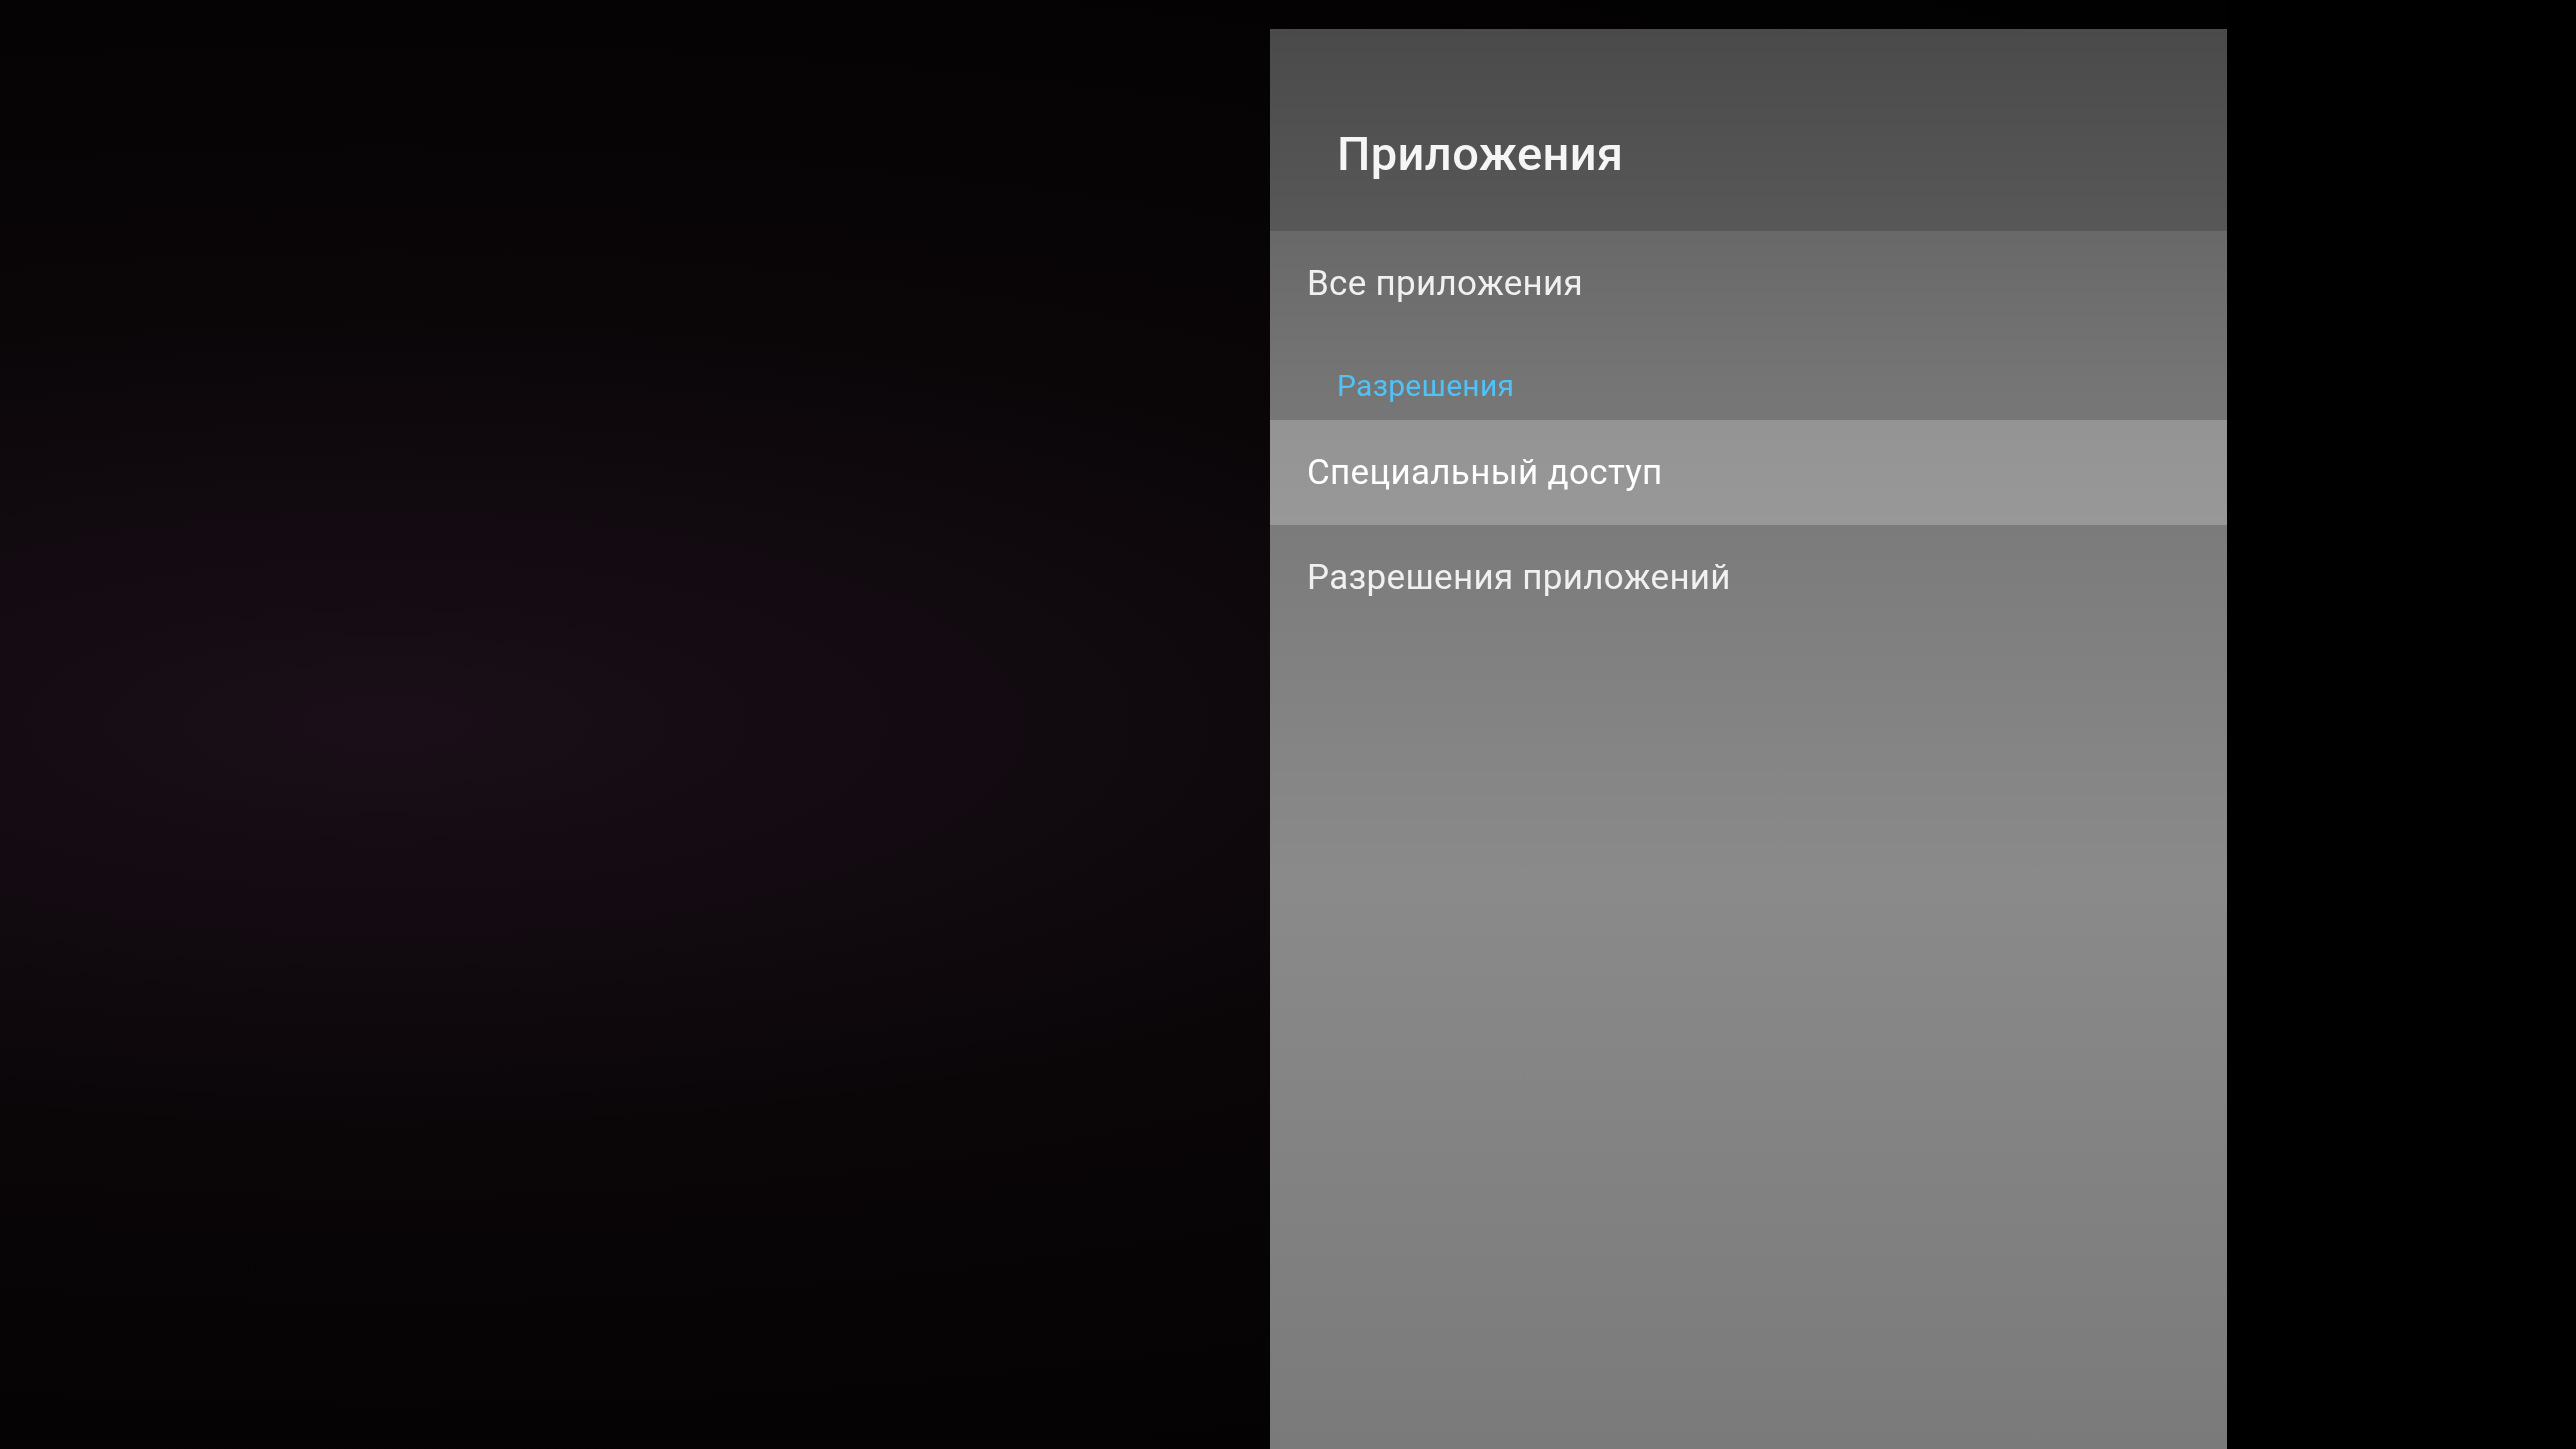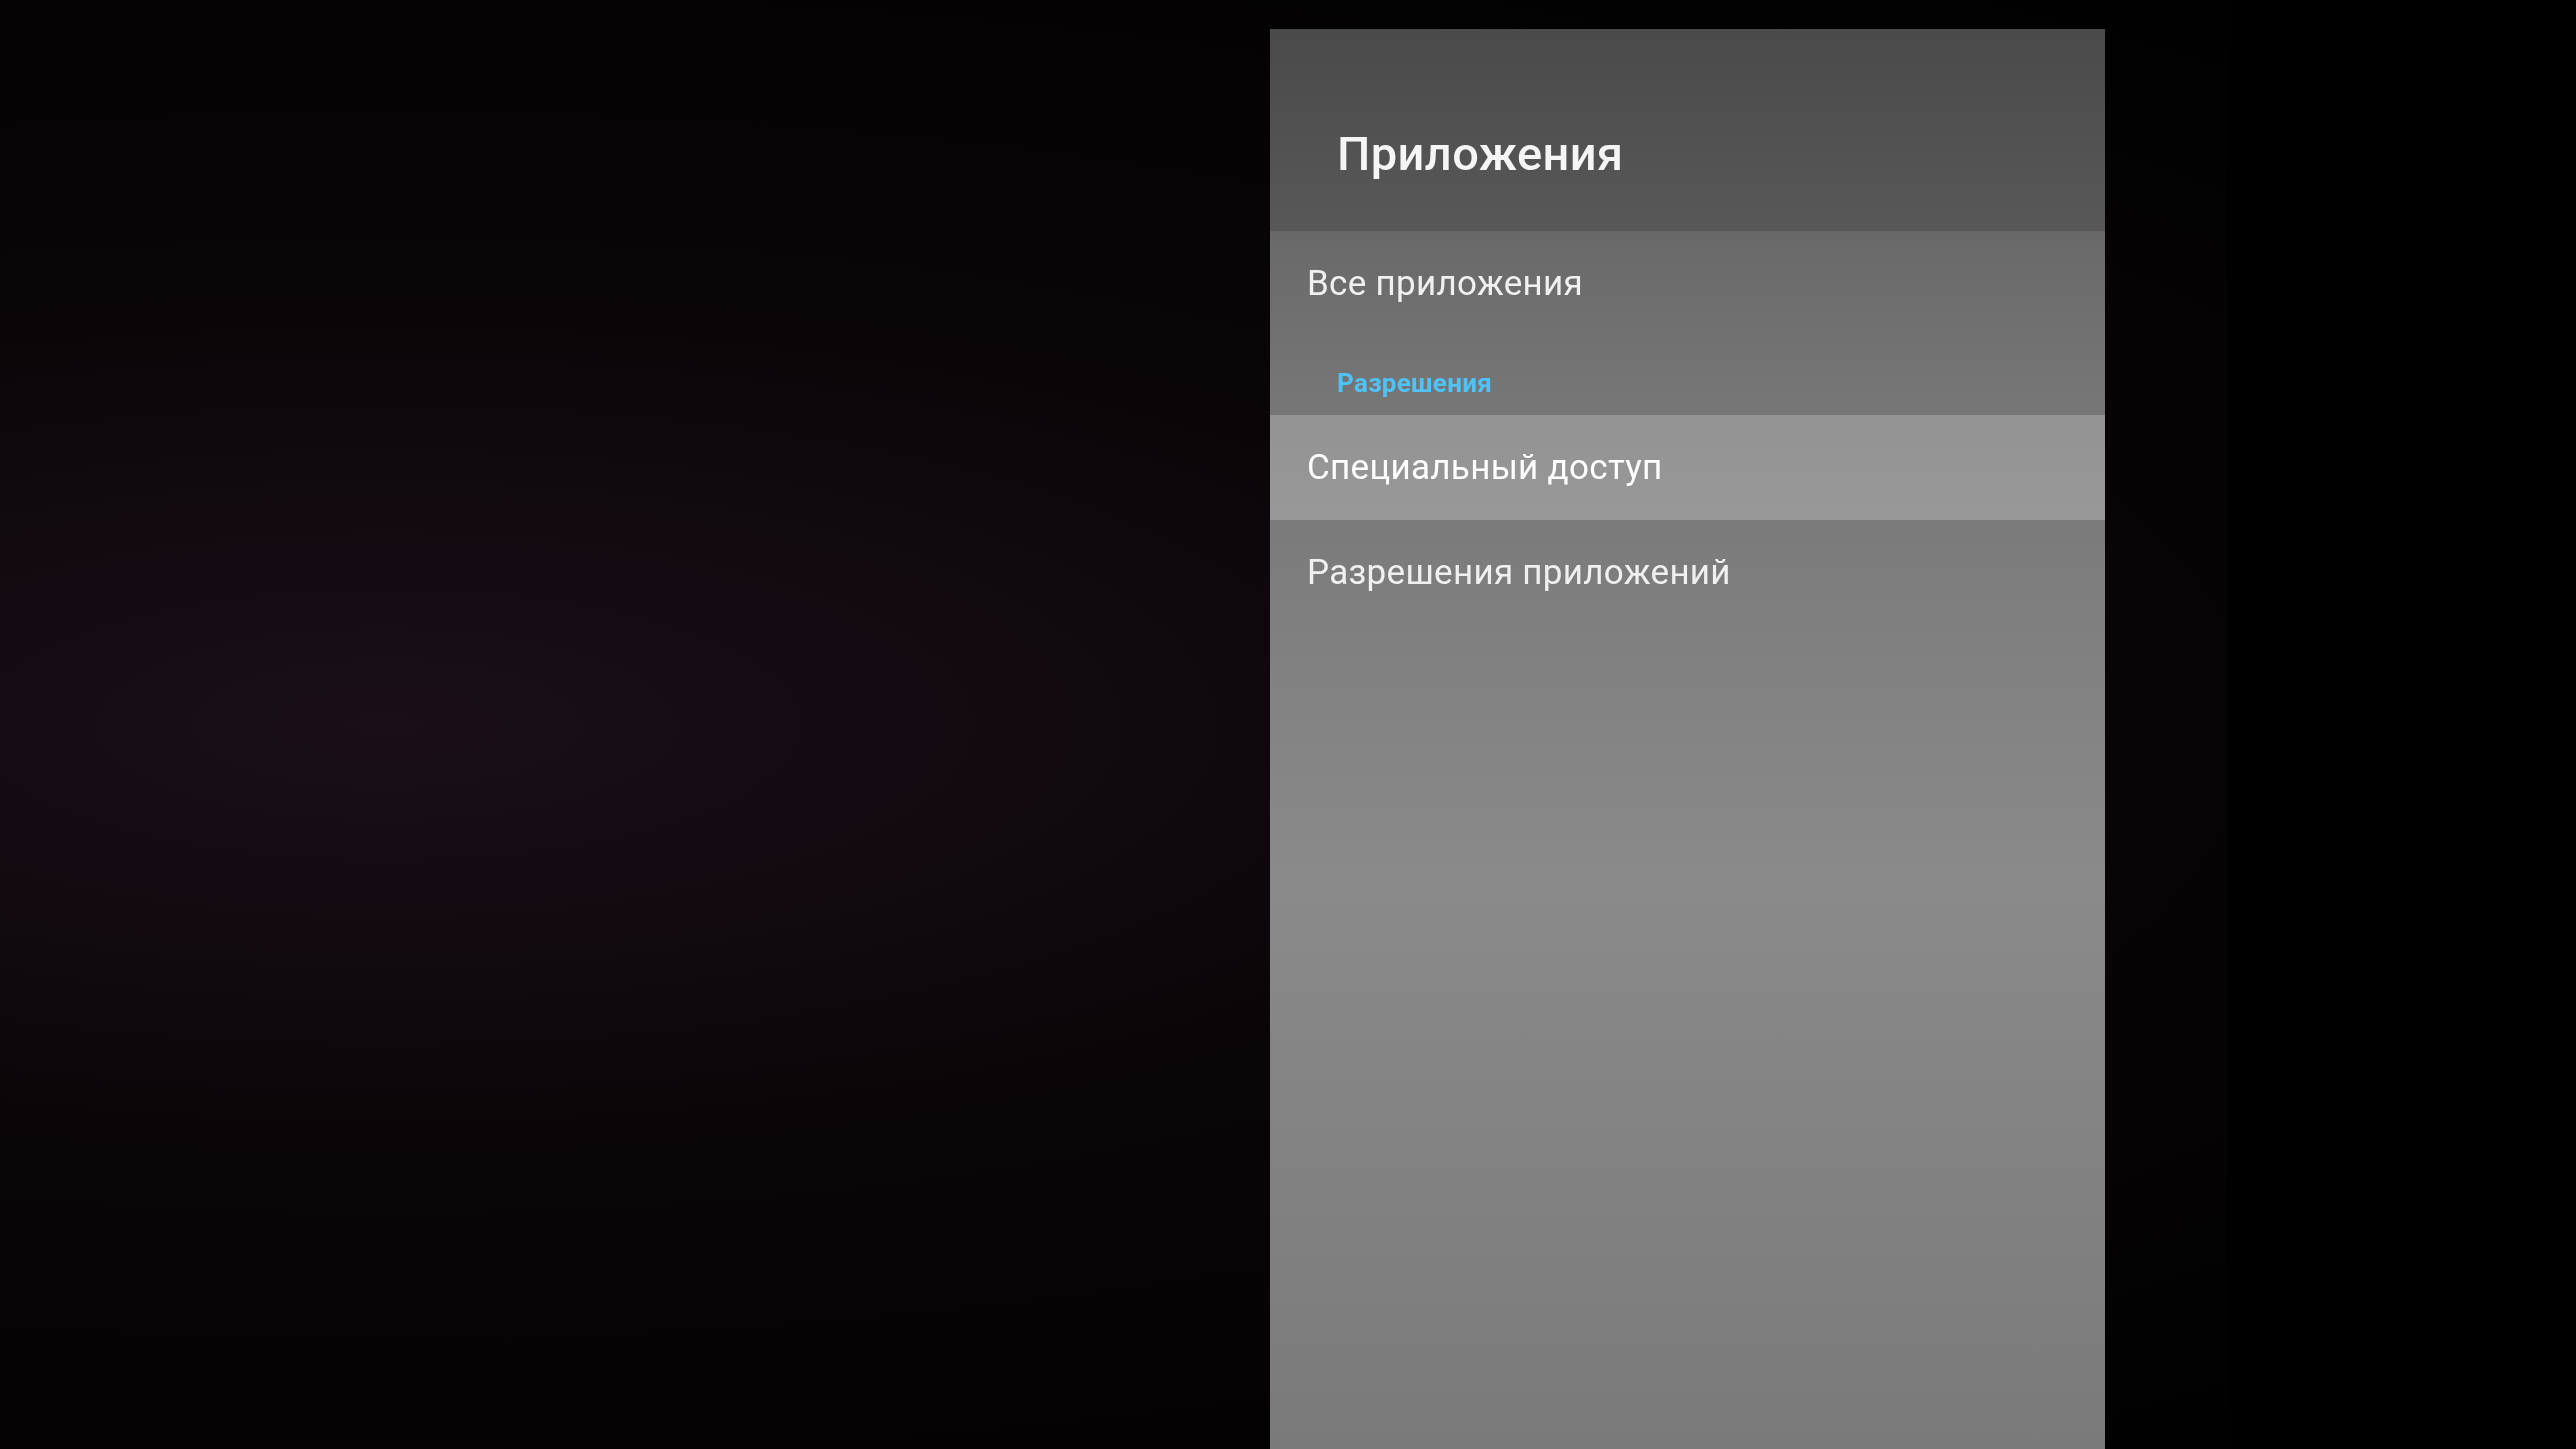--- a/index.html
+++ b/index.html
@@ -23,21 +23,21 @@
       top: 0;
       width: 100%;
       height: 100%;
       background: radial-gradient(ellipse at 15% 50%, #1a0f18 0%, #0a0608 40%, #000000 100%);
     }
     
     .settings-panel {
       position: absolute;
       left: 1270px;
       top: 29px;
-      width: 835px;
+      width: 957px;
       height: 1420px;
       background: linear-gradient(180deg, #585858 0%, #757575 25%, #8a8a8a 60%, #7a7a7a 100%);
       display: flex;
       flex-direction: column;
     }
     
     .panel-header {
       padding: 97px 67px 50px 67px;
       background: linear-gradient(180deg, #4a4a4a 0%, #585858 100%);
     }
@@ -63,22 +63,22 @@
       letter-spacing: 0.3px;
     }
     
     .menu-section-label {
       padding: 32px 67px 17px 67px;
       display: flex;
       align-items: center;
     }
     
     .section-text {
-      font-size: 26px;
-      font-weight: 700;
+      font-size: 30px;
+      font-weight: 400;
       color: #4fc3f7;
       letter-spacing: 0.3px;
       text-align: center;
     }
     
     .menu-item.selected {
       background: rgba(255, 255, 255, 0.22);
     }
     
     .menu-item.selected .menu-item-label {

